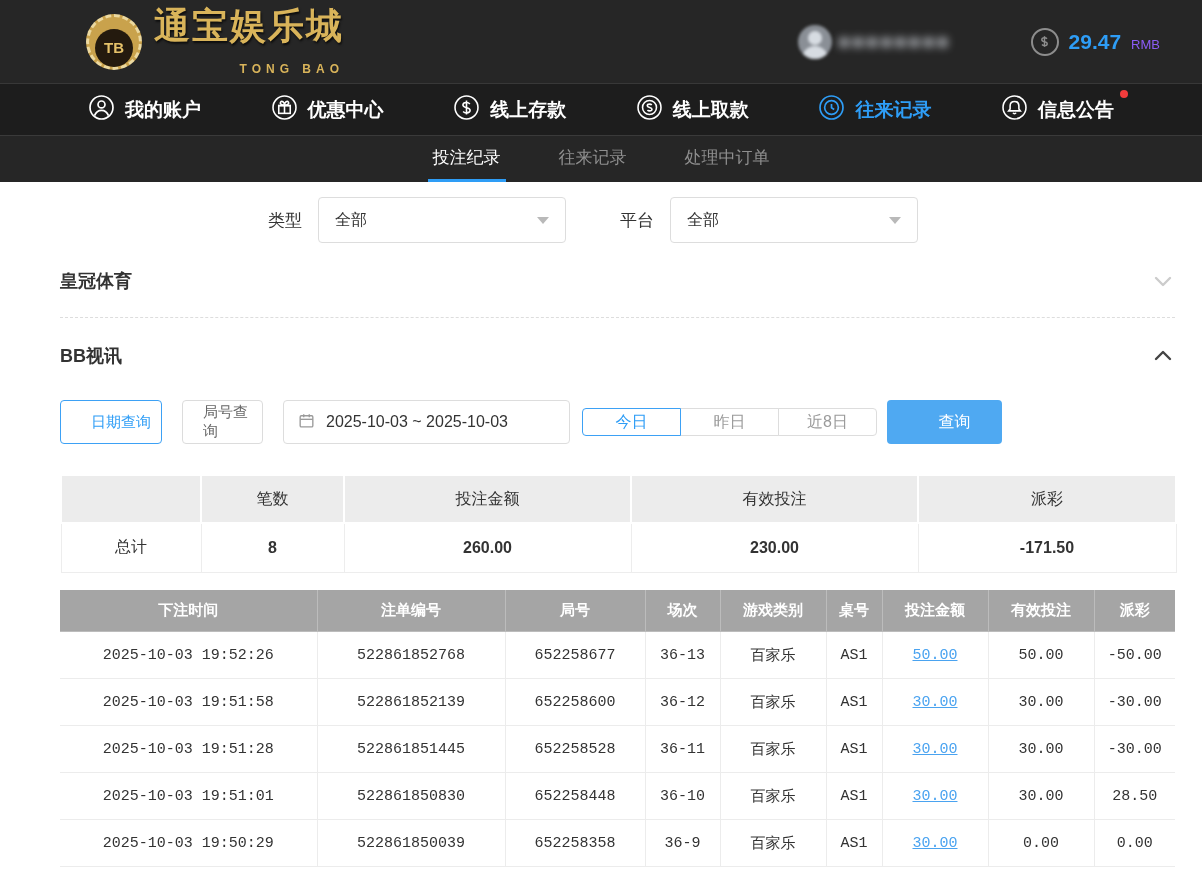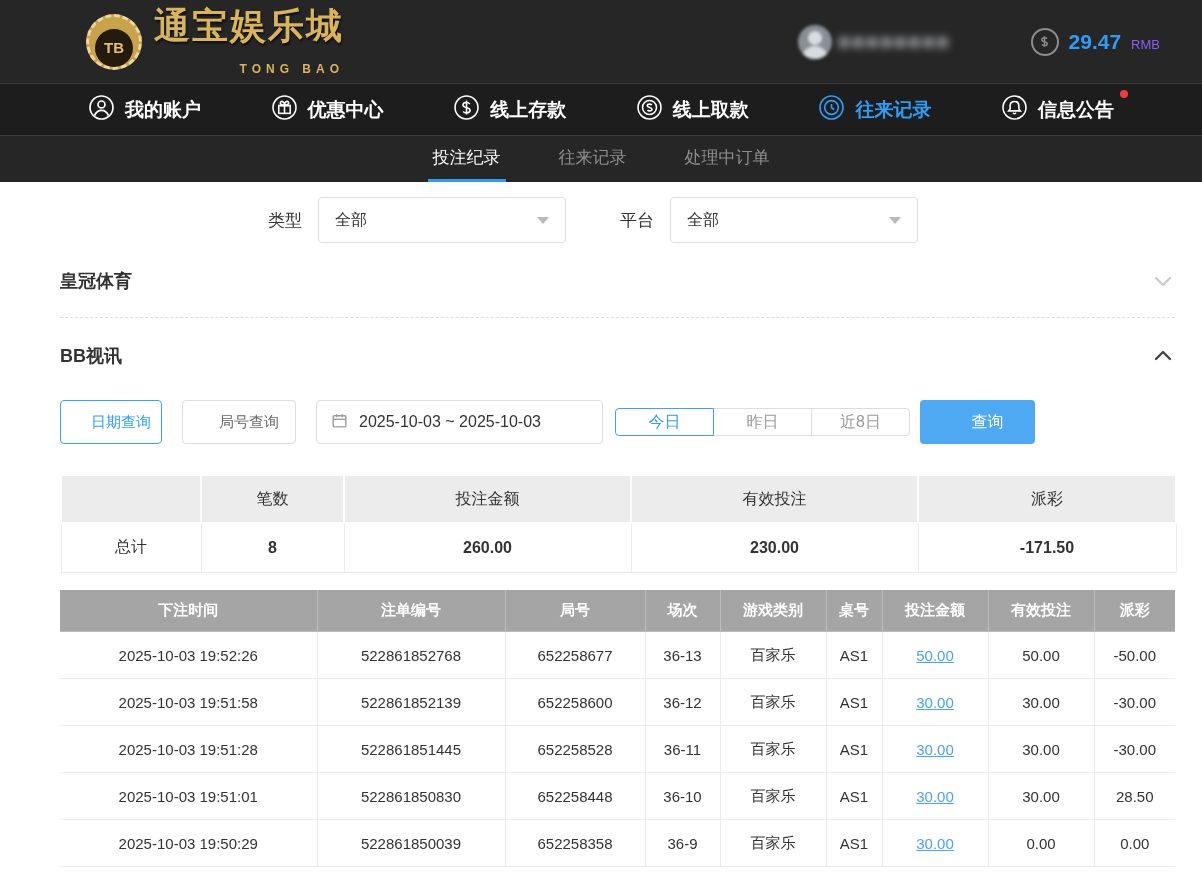--- a/index.html
+++ b/index.html
@@ -69,21 +69,21 @@
     margin-top:26px; cursor:pointer; }
   .section-title { font-size:18px; font-weight:bold; color:#333; }
   .chev { color:#cccccc; } .chev svg { width:24px; height:24px; }
   .chev.dark { color:#444; }
   .dashed { border-bottom:1px dashed #ddd; margin-top:20px; }
 
   .query-bar { display:flex; align-items:center; margin-top:28px; }
   .btn { height:44px; border-radius:4px; background:#fff; display:flex;
     align-items:center; justify-content:center; font-size:15px; cursor:pointer;padding-left:20px; }
   .btn-outline-blue { width:102px; border:1px solid #3da1f5; color:#2e9df6; margin-right:20px; }
-  .btn-outline-gray { width:114px; border:1px solid #dcdcdc; color:#666; margin-right:20px; }
+  .btn-outline-gray { width:81px; border:1px solid #dcdcdc; color:#666; margin-right:20px; }
   .date-input { height:44px; width:287px; border:1px solid #ddd; border-radius:4px;
     display:flex; align-items:center; padding:0 13px; gap:10px; font-size:16px;
     color:#333; cursor:pointer; }
   .date-input svg { width:19px; height:19px; flex:0 0 auto; }
   .btn-group { display:flex; margin-left:12px; }
   .gbtn { height:28px; width:99px; background:#fff; border:1px solid #ddd; font-size:16px;
     color:#9a9a9a; display:flex; align-items:center; justify-content:center;
     margin-left:-1px; cursor:pointer; }
   .gbtn:first-child { border-radius:4px 0 0 4px; margin-left:0; }
   .gbtn:last-child { border-radius:0 4px 4px 0; }
@@ -98,21 +98,21 @@
   .sum-table td { height:49px; text-align:center; font-size:16px; color:#333;
     border:1px solid #ededed; background:#fff; }
   .sum-table td.bold { font-weight:bold; }
 
   
   .det-table { margin-top:17px; border-collapse:collapse; width:1115px; table-layout:fixed; }
   .det-table th { background:#a5a5a5; color:#fff; height:42px; font-size:15px;
     font-weight:bold; border-right:1px solid #bcbcbc; border-bottom:1px solid #bcbcbc; }
   .det-table th:last-child { border-right:none; }
   .det-table td { height:47px; text-align:center; font-size:15px; color:#333;
-    border:1px solid #ececec; border-top:none; background:#fff; }
+    border:1px solid #ececec; border-top:none; background:#fff;font-family:Liberation Mono, monospace; }
   .det-table td:first-child { border-left:none; } .det-table td:last-child { border-right:none; }
   .bet-link { color:#4aa3f0; text-decoration:underline; cursor:pointer; }
   .neg { color:#f0564f; }
 </style>
 </head>
 <body>
 
 <header class="topbar">
   <div class="logo">
     <div class="chip">

